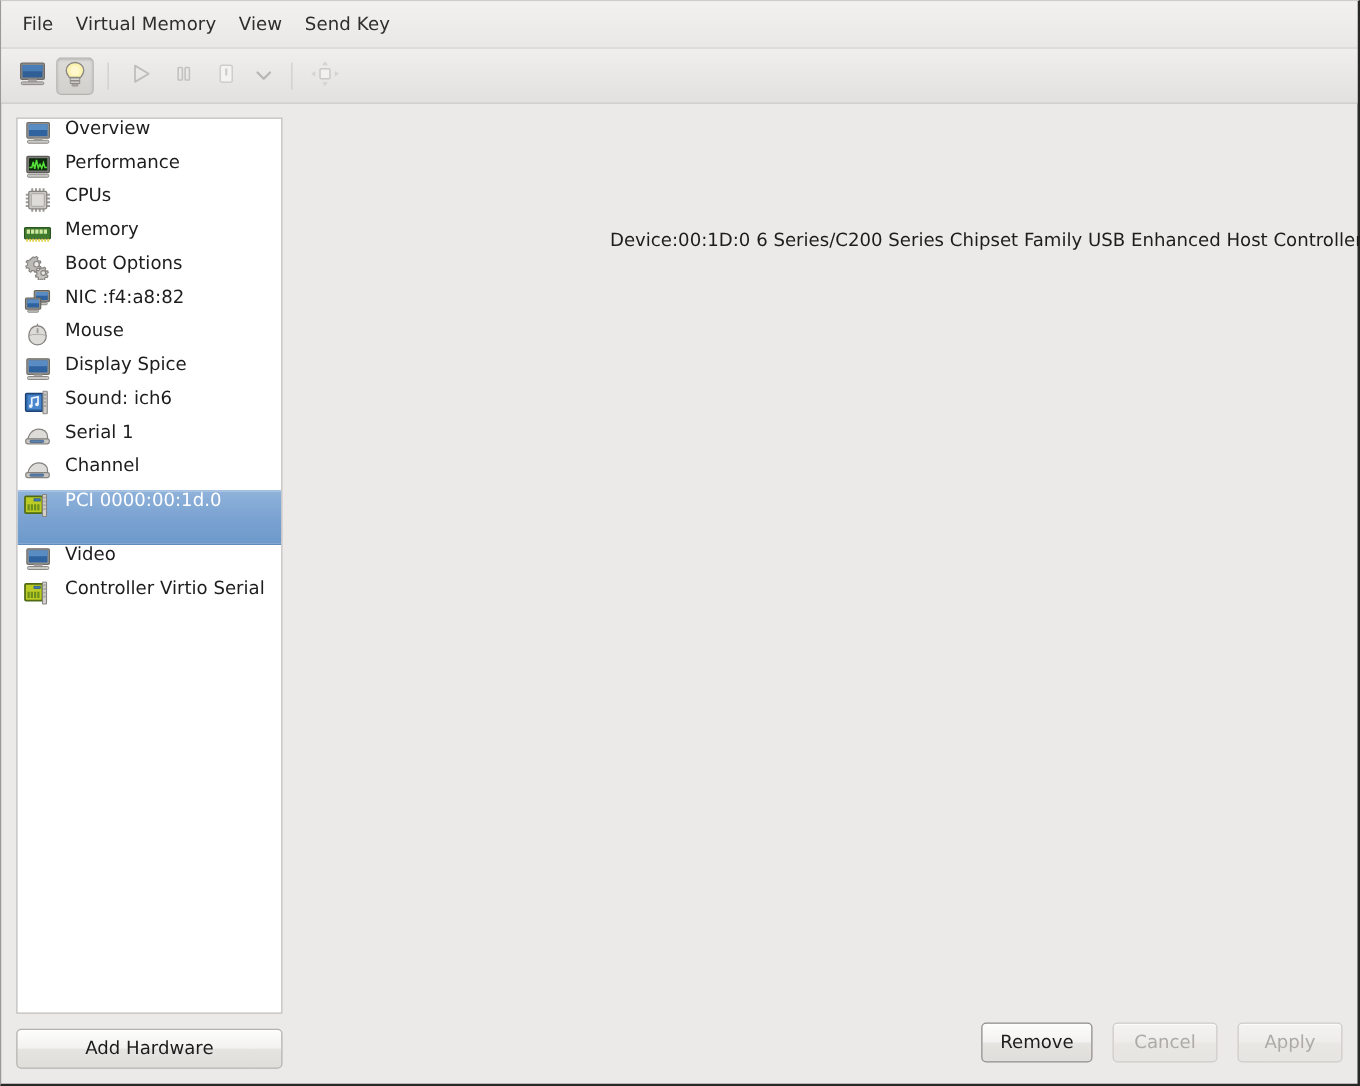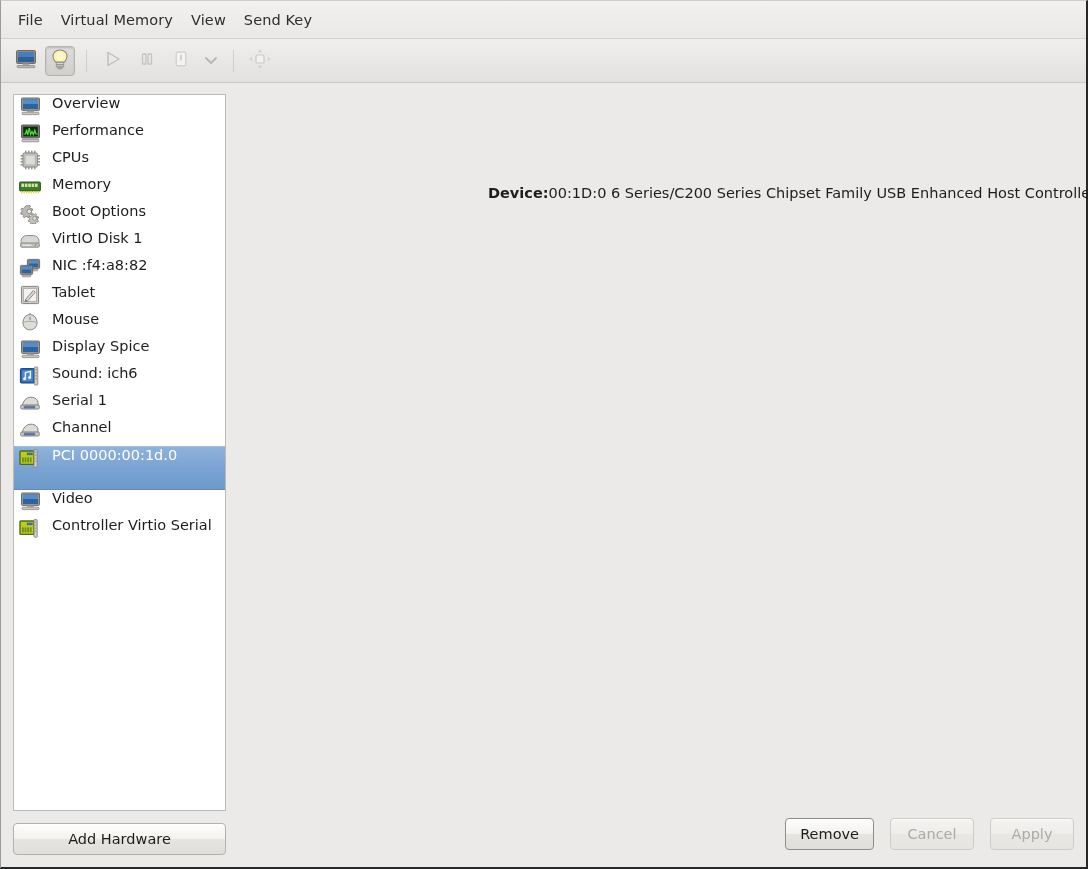--- a/index.html
+++ b/index.html
@@ -149,21 +149,21 @@
     padding: 102px 0 0 248px;
     box-sizing: border-box;
   }
   #pci-title {
     font-size: 14.5px;
     font-weight: bold;
     color: #1d1d1d;
     margin: 0 0 10px 0;
   }
   .field-row { display: flex; font-size: 14.5px; color: #1d1d1d; padding-left: 14px; }
-  .field-label { margin-right: 0; font-weight: bold; }
+  .field-label { margin-right: 0; }
   .field-value { white-space: nowrap; }
 
   
   #btn-bar {
     flex: 0 0 auto;
     display: flex; justify-content: flex-end; align-items: center;
     gap: 16px;
     padding: 0 12px 12px 0;
     height: 54px;
     box-sizing: border-box;
@@ -350,59 +350,37 @@
             <svg width="22" height="20" viewBox="0 0 22 20">
               <path d="M7.5 1.6 l1.5 .5 1-1 1.4 1 -.6 1.3 1 1.4 1.4-.2 .5 1.6 -1.3 .7 -.1 1.7 1.2 .8 -.8 1.5 -1.4-.3 -1.2 1.2 .3 1.4 -1.6 .5 -.7-1.2 -1.7 0 -.8 1.2 -1.4-.9 .4-1.4 -1.1-1.2 -1.4 .2 -.4-1.6 1.3-.6 .1-1.7 -1.2-.8 .9-1.4 1.4 .3 1.2-1.2 z" fill="#bcbab6" stroke="#85837f" stroke-width=".9"></path>
               <circle cx="10.2" cy="7.4" r="2.2" fill="#eceae7" stroke="#85837f" stroke-width=".9"></circle>
               <path d="M14.2 10.2 l1.3 .4 .9-.9 1.2 .9 -.5 1.1 .9 1.2 1.2-.2 .4 1.4 -1.1 .6 -.1 1.4 1 .7 -.7 1.3 -1.2-.3 -1 1 .3 1.2 -1.4 .4 -.6-1 -1.4 0 -.7 1 -1.2-.8 .3-1.2 -.9-1 -1.2 .2 -.3-1.4 1.1-.5 .1-1.4 -1-.7 .8-1.2 1.2 .3 1-1 z" fill="#c6c4c0" stroke="#85837f" stroke-width=".9"></path>
               <circle cx="15.6" cy="14.4" r="1.9" fill="#eceae7" stroke="#85837f" stroke-width=".9"></circle>
             </svg>
           </span>
           <span class="lbl">Boot Options</span>
         </div>
 
-        <div class="hw-row">
-          <span class="ico">
-            <svg width="22" height="15" viewBox="0 0 22 15">
-              <path d="M2 7.5 C2 4 4.4 1.6 7.6 1.6 L14.4 1.6 C17.6 1.6 20 4 20 7.5 L20 9.4 L2 9.4 Z" fill="#d9d7d3" stroke="#8d8b87" stroke-width="1"></path>
-              <rect x="1.6" y="9" width="18.8" height="4.2" rx="1.4" fill="#c2c0bc" stroke="#8d8b87" stroke-width="1"></rect>
-              <circle cx="16.6" cy="11.1" r="1" fill="#9b9995"></circle>
-              <rect x="3.4" y="10.4" width="9" height="1.6" rx=".6" fill="#e6e4e1"></rect>
-            </svg>
-          </span>
-          <span class="lbl">VirtIO Disk 1</span>
-        </div>
 
         <div class="hw-row">
           <span class="ico">
             <svg width="22" height="20" viewBox="0 0 22 20">
               <rect x="8.4" y="1.4" width="12.2" height="9" rx="1" fill="#8e8c89" stroke="#66645f" stroke-width=".9"></rect>
               <rect x="9.8" y="2.6" width="9.4" height="6.4" fill="#2f63a0"></rect>
               <rect x="9.8" y="2.6" width="9.4" height="3" fill="#5a8cc4"></rect>
               <rect x="10.2" y="11" width="8.6" height="1.8" rx=".7" fill="#c6c4c0" stroke="#86847f" stroke-width=".7"></rect>
               <rect x="1.4" y="7.4" width="12.2" height="9" rx="1" fill="#8e8c89" stroke="#66645f" stroke-width=".9"></rect>
               <rect x="2.8" y="8.6" width="9.4" height="6.4" fill="#2f63a0"></rect>
               <rect x="2.8" y="8.6" width="9.4" height="3" fill="#5a8cc4"></rect>
               <rect x="3.2" y="17" width="8.6" height="1.8" rx=".7" fill="#c6c4c0" stroke="#86847f" stroke-width=".7"></rect>
             </svg>
           </span>
           <span class="lbl">NIC :f4:a8:82</span>
         </div>
 
-        <div class="hw-row">
-          <span class="ico">
-            <svg width="20" height="20" viewBox="0 0 20 20">
-              <rect x="1.4" y="1.4" width="17.2" height="17.2" rx="1" fill="#cecbc7" stroke="#85837f" stroke-width="1"></rect>
-              <rect x="3.4" y="3.4" width="13.2" height="13.2" fill="#f3f2f0" stroke="#a9a7a3" stroke-width=".8"></rect>
-              <path d="M5.4 14.6 L13.4 5.4 L15.4 7.2 L7.4 16.2 Z" fill="#d7d5d1" stroke="#85837f" stroke-width=".9"></path>
-              <path d="M5.4 14.6 L7.4 16.2 L4.6 17 Z" fill="#6e6c68"></path>
-            </svg>
-          </span>
-          <span class="lbl">Tablet</span>
-        </div>
 
         <div class="hw-row">
           <span class="ico">
             <svg width="20" height="20" viewBox="0 0 20 20">
               <path d="M10 2.6 C5.6 2.6 3 6.4 3 11 C3 15 6.2 17.8 10 17.8 C13.8 17.8 17 15 17 11 C17 6.4 14.4 2.6 10 2.6 Z" fill="#dedcd8" stroke="#85837f" stroke-width="1"></path>
               <path d="M3.4 10.6 C5.6 9 14.4 9 16.6 10.6" fill="none" stroke="#aaa8a4" stroke-width=".9"></path>
               <rect x="9.3" y="4.4" width="1.5" height="4" rx=".7" fill="#9e9c98"></rect>
               <path d="M10 2.6 L10 1" stroke="#85837f" stroke-width="1" fill="none"></path>
             </svg>
           </span>

